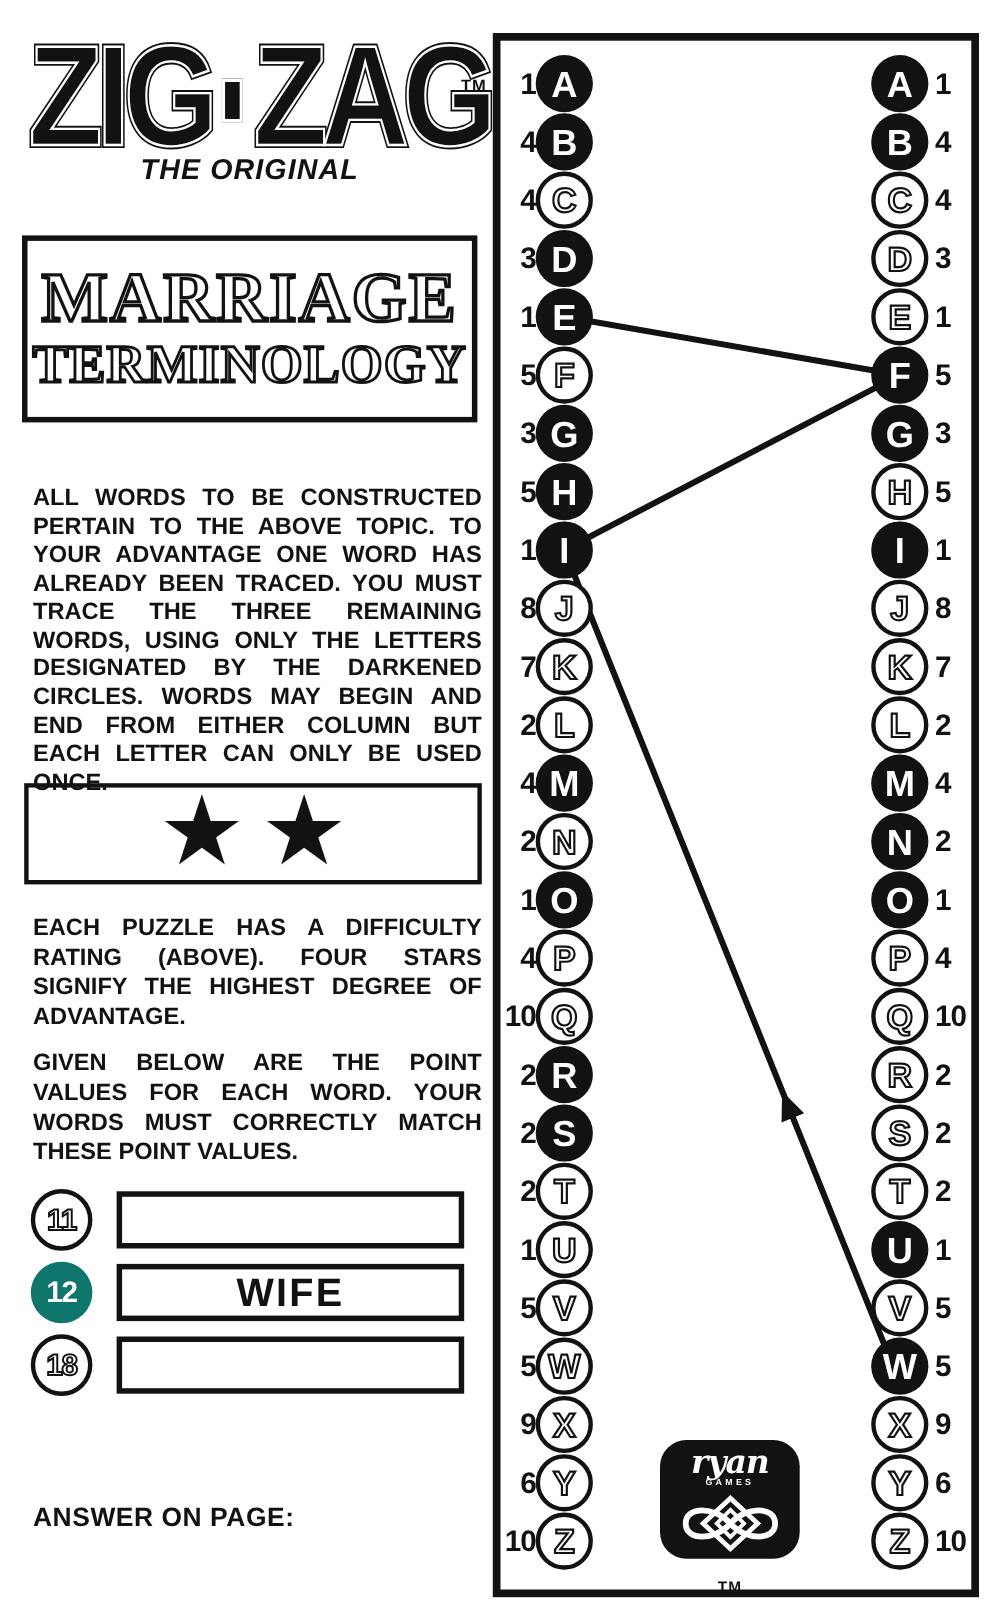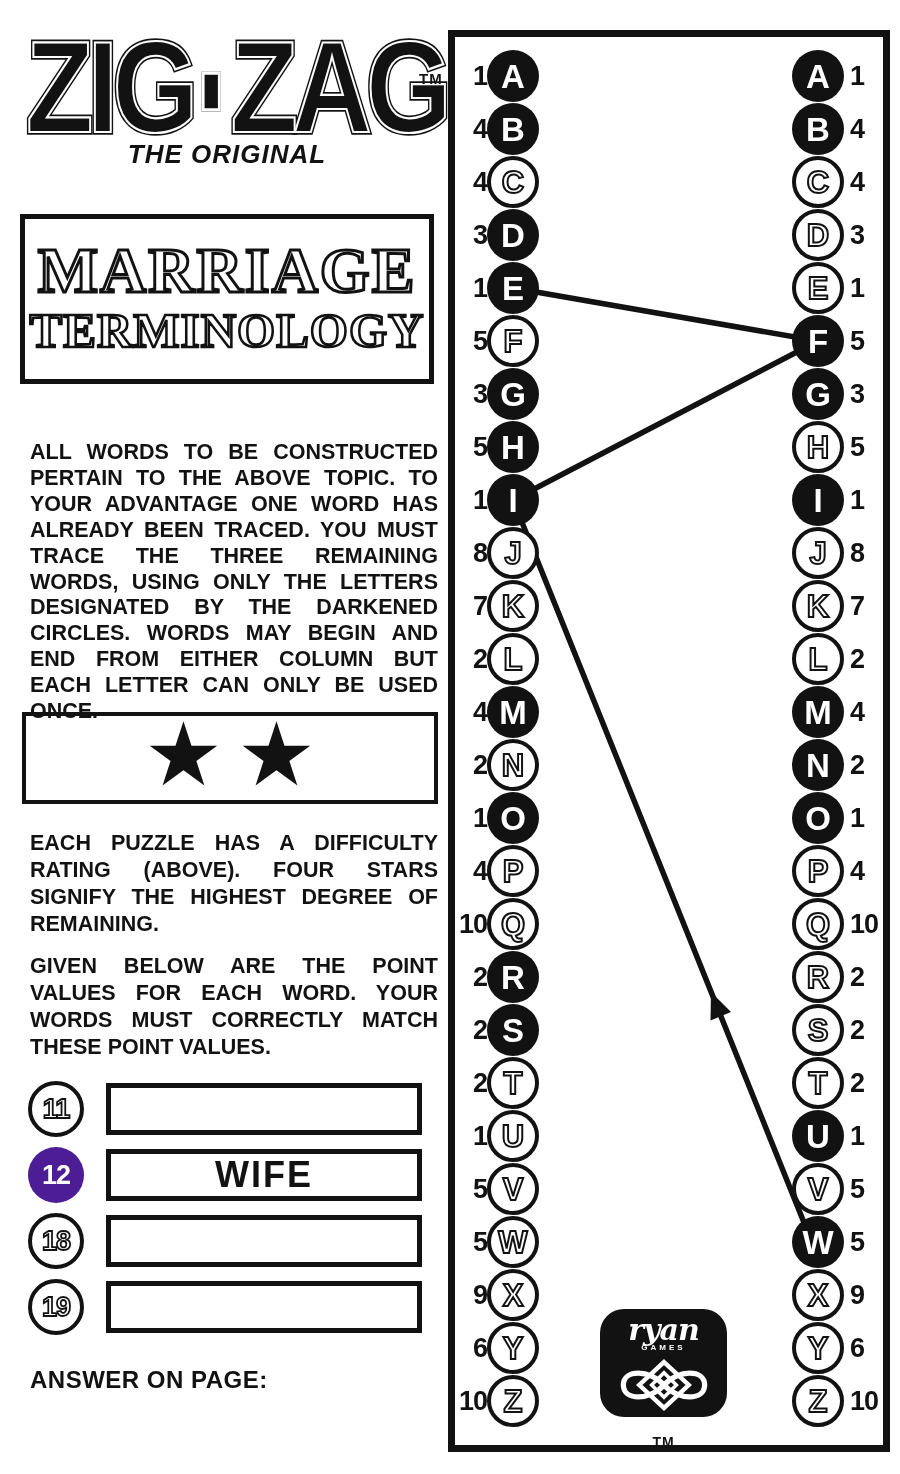--- a/index.html
+++ b/index.html
@@ -40,21 +40,21 @@
   
   .stars-box { position:absolute; left:22px; top:712px; width:416px; height:92px; border:4px solid #121212;
                display:flex; align-items:center; justify-content:center; }
   .stars { font-size:88px; line-height:88px; letter-spacing:14px; padding-left:14px; margin-top:-6px; }
 
   
   .answers { position:absolute; left:28px; top:1078px; width:412px; height:270px; }
   .answer-row { position:absolute; left:0; width:412px; height:62px; display:flex; align-items:center; }
   .ans-circle { width:56px; height:56px; border-radius:50%; display:flex; align-items:center; justify-content:center; flex:0 0 56px; }
   .ans-circle.light { border:4px solid #121212; background:#fff; }
-  .ans-circle.dark  { background:#4c1d95; }
+  .ans-circle.dark  { background:#0f766e; }
   .ans-num { font-weight:bold; font-size:27px; letter-spacing:-1px; }
   .ans-num.solid { color:#fff; -webkit-text-stroke:0; }
   .ans-box { margin-left:22px; width:316px; height:52px; border:5px solid #121212; background:#fff;
              display:flex; align-items:center; justify-content:center; }
   .ans-word { font-weight:bold; font-size:36px; letter-spacing:2px; }
 
   .answer-page { position:absolute; left:30px; top:1366px; font-weight:bold; font-size:24px; letter-spacing:0.5px; }
 
   
   .panel { position:absolute; left:448px; top:30px; width:442px; height:1422px; border:7px solid #121212; background:#fff; }
@@ -113,21 +113,21 @@
       <div class="jline last">ONCE.</div>
     </div>
 
   <div class="stars-box">
     <div class="stars">★★</div>
   </div>
   <div class="para rating-para">
       <div class="jline">EACH PUZZLE HAS A DIFFICULTY</div>
       <div class="jline">RATING (ABOVE). FOUR STARS</div>
       <div class="jline">SIGNIFY THE HIGHEST DEGREE OF</div>
-      <div class="jline last">REMAINING.</div>
+      <div class="jline last">ADVANTAGE.</div>
     </div>
   <div class="para points-para">
       <div class="jline">GIVEN BELOW ARE THE POINT</div>
       <div class="jline">VALUES FOR EACH WORD. YOUR</div>
       <div class="jline">WORDS MUST CORRECTLY MATCH</div>
       <div class="jline last">THESE POINT VALUES.</div>
     </div>
 
   <div class="answers">
       <div class="answer-row" style="top: 0px;">
@@ -142,28 +142,20 @@
         <div class="ans-circle dark">
           <span class="ans-num solid" style="-webkit-text-stroke: 0px;">12</span>
         </div>
         <div class="ans-box">
           <span class="ans-word">WIFE</span>
         </div>
       </div>
       <div class="answer-row" style="top: 132px;">
         <div class="ans-circle light">
           <span class="ans-num ot" style="-webkit-text-stroke: 1.8px rgb(18, 18, 18);">18</span>
-        </div>
-        <div class="ans-box">
-          <span class="ans-word"></span>
-        </div>
-      </div>
-      <div class="answer-row" style="top: 198px;">
-        <div class="ans-circle light">
-          <span class="ans-num ot" style="-webkit-text-stroke: 1.8px rgb(18, 18, 18);">19</span>
         </div>
         <div class="ans-box">
           <span class="ans-word"></span>
         </div>
       </div>
     </div>
   <div class="answer-page">ANSWER ON PAGE:</div>
 
   <div class="panel">
     <svg class="trace-svg" width="428" height="1406" viewBox="0 0 428 1406">

